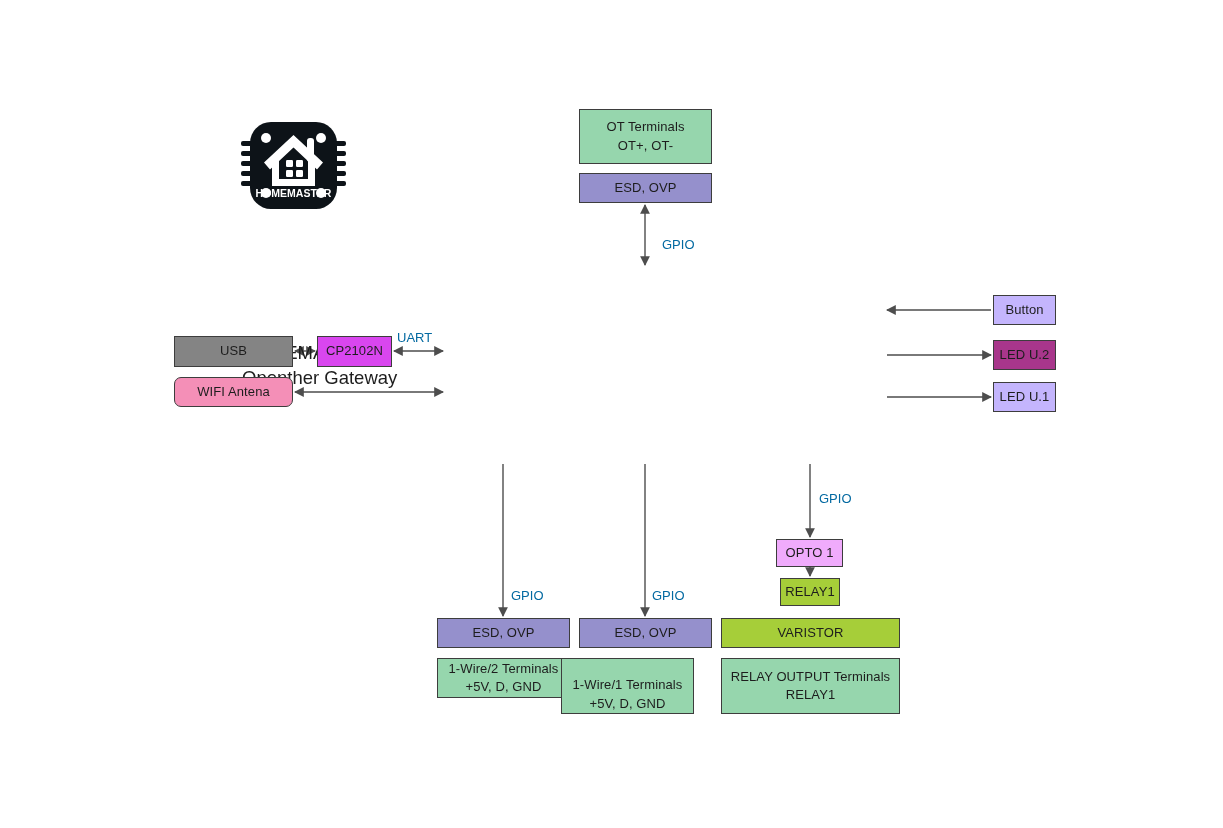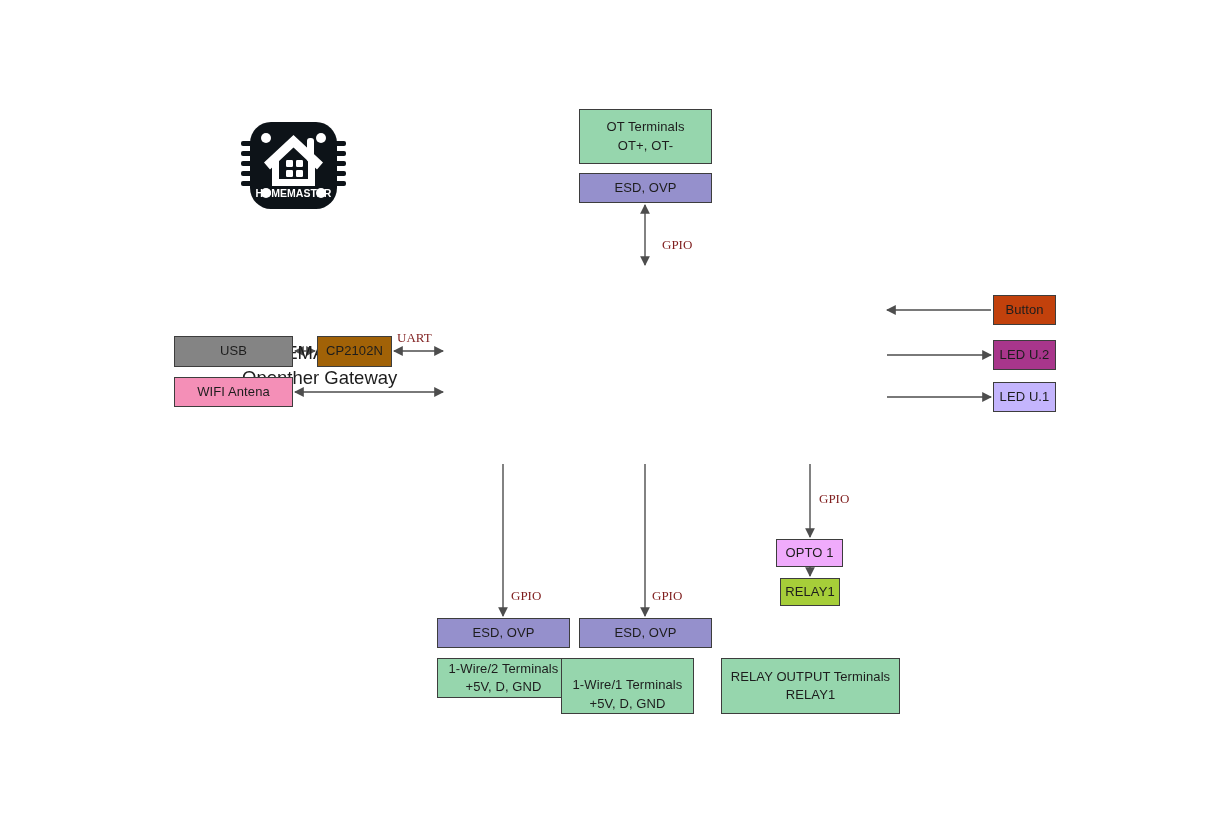--- a/index.html
+++ b/index.html
@@ -36,41 +36,40 @@
     color: #1d1d1d;
     font-size: 13px;
     line-height: 1.42;
     text-align: center;
     letter-spacing: 0.1px;
   }
   .box .l2 { display: block; }
   .wire-label {
     position: absolute;
     font-size: 13px;
-    color: #7f1d1d;
+    color: #0369a1;
     white-space: nowrap;
-    font-family: Liberation Serif, serif;
   }
 
   
   #mcu {
     left: 445px; top: 267px; width: 440px; height: 195px;
     background: #fdee00;
     border: 1px solid #3d3d3d;
     font-size: 25px;
     letter-spacing: 0.3px;
   }
 
   
   #usb { left: 174px; top: 336px; width: 119px; height: 31px; background: #848484; }
-  #wifi { left: 174px; top: 377px; width: 119px; height: 30px; background: #f48fb7; }
-  #cp2102n { left: 317px; top: 336px; width: 75px; height: 31px; background: #a16207; }
-
-  
-  #btn  { left: 993px; top: 295px; width: 63px; height: 30px; background: #c2410c; }
+  #wifi { left: 174px; top: 377px; width: 119px; height: 30px; background: #f48fb7; border-radius: 7px; }
+  #cp2102n { left: 317px; top: 336px; width: 75px; height: 31px; background: #d946ef; }
+
+  
+  #btn  { left: 993px; top: 295px; width: 63px; height: 30px; background: #c4b5fd; }
   #led2 { left: 993px; top: 340px; width: 63px; height: 30px; background: #a8368b; }
   #led1 { left: 993px; top: 382px; width: 63px; height: 30px; background: #c4b5fd; }
 
   
   #ot-term { left: 579px; top: 109px; width: 133px; height: 55px; background: #96d6ad; }
   #ot-esd  { left: 579px; top: 173px; width: 133px; height: 30px; background: #9590cc; }
 
   
   #esd-a { left: 437px; top: 618px; width: 133px; height: 30px; background: #9590cc; }
   #ow2   { left: 437px; top: 658px; width: 133px; height: 40px; background: #96d6ad; }
@@ -237,18 +236,21 @@
   </div>
   <div class="wire-label" style="left:652px; top:588px;">GPIO</div>
 
   <div class="wire-label" style="left:819px; top:491px;">GPIO</div>
   <div class="box" id="opto">
     <span>OPTO 1</span>
   </div>
   <div class="box" id="relay1">
     <span>RELAY1</span>
   </div>
+  <div class="box" id="varistor">
+    <span>VARISTOR</span>
+  </div>
   <div class="box" id="relay-out">
     <span class="l2">RELAY OUTPUT Terminals</span>
     <span class="l2">RELAY1</span>
   </div>
 
 </div>
 
 </body></html>

